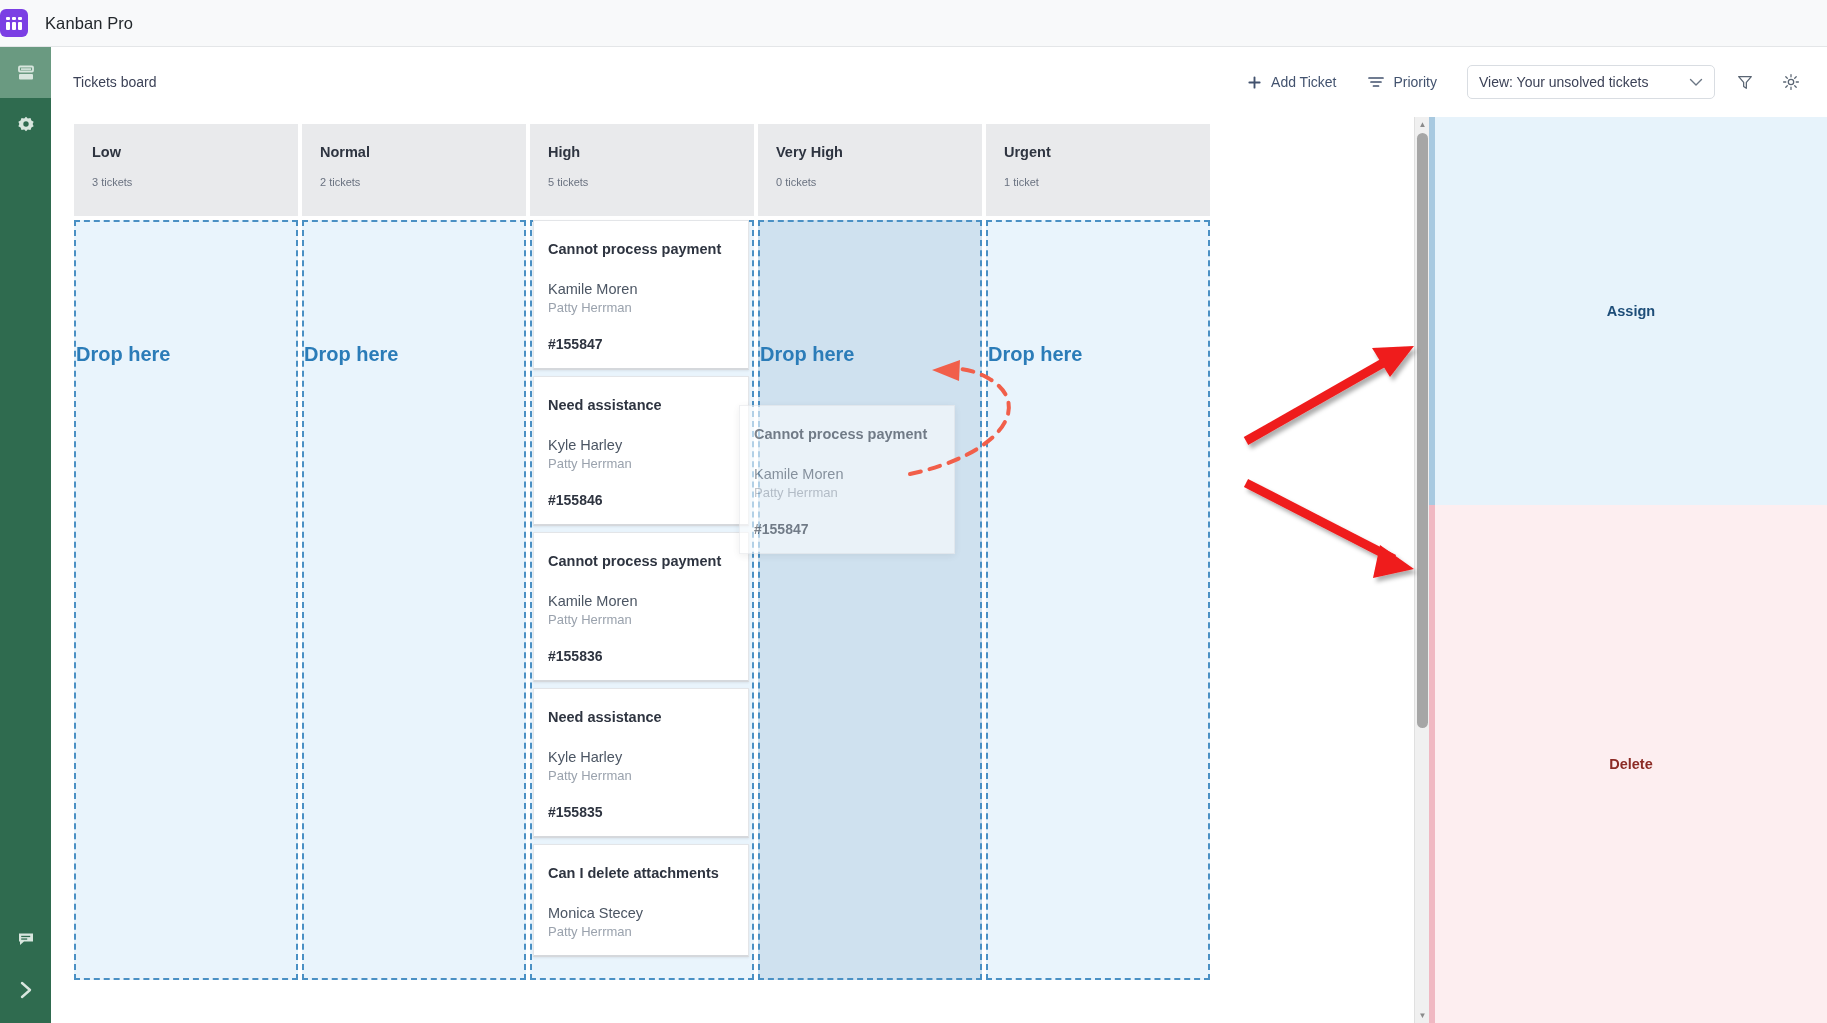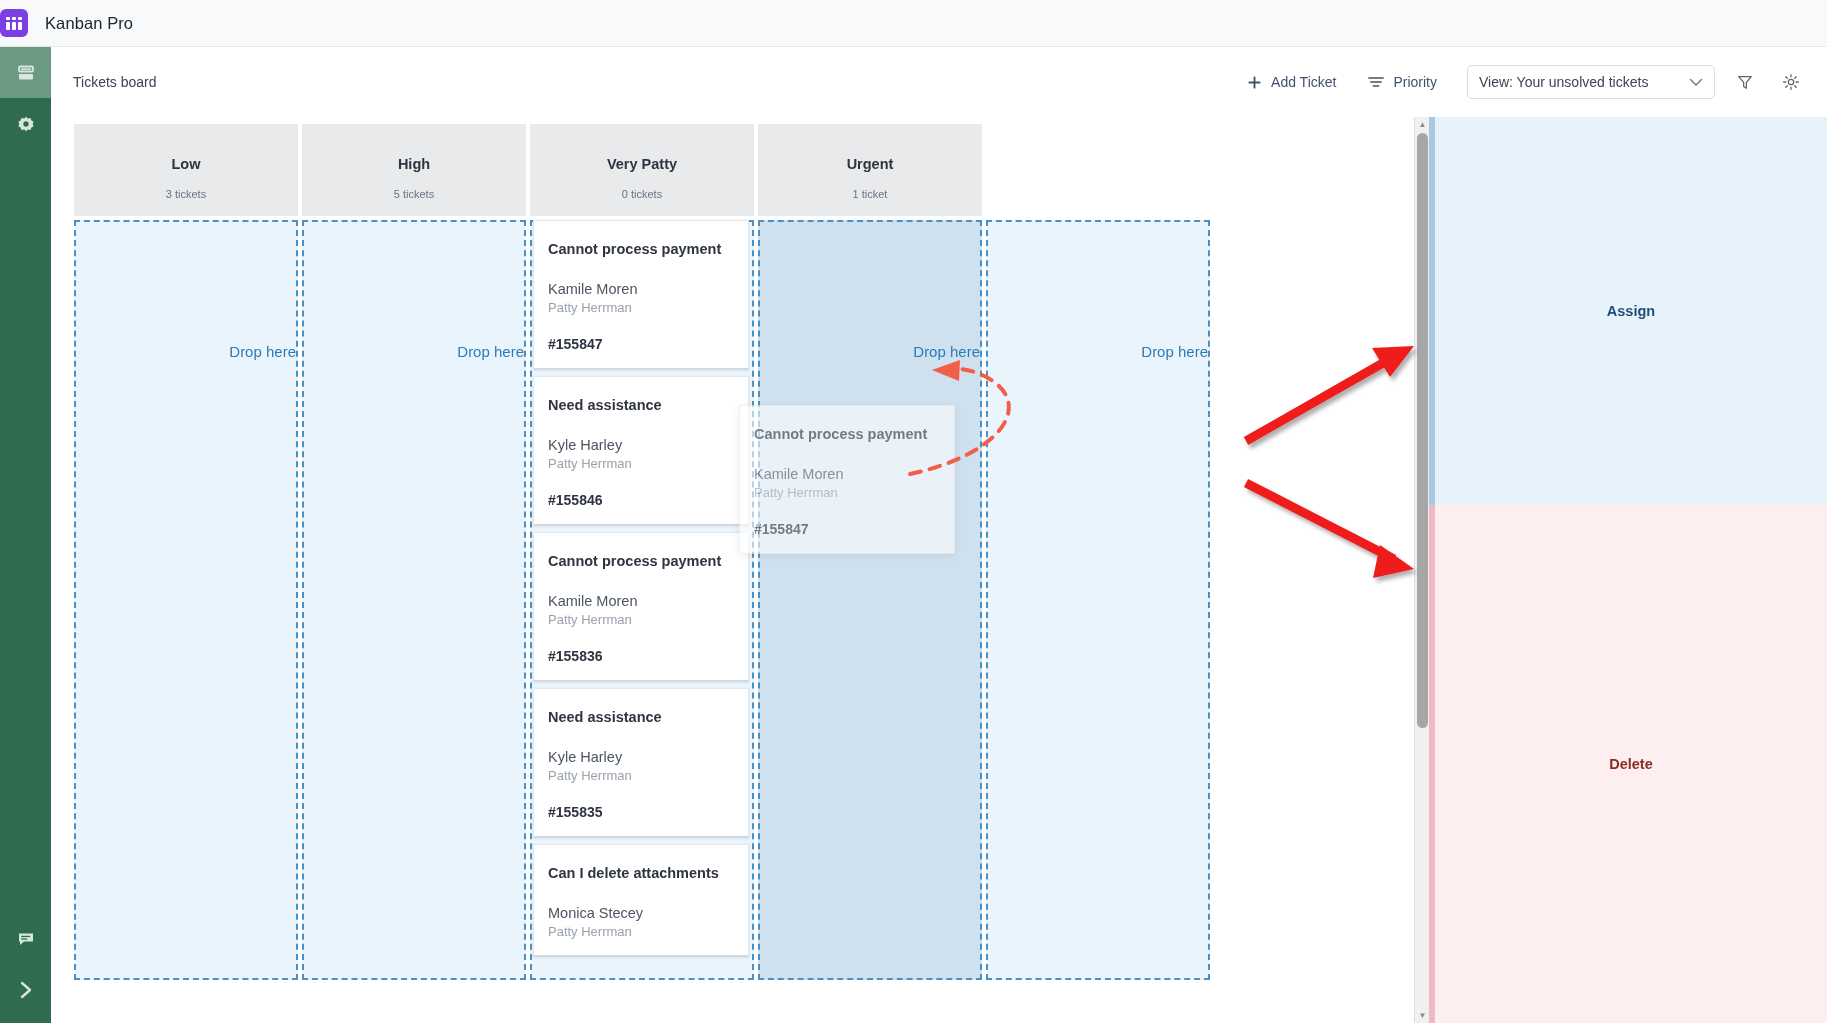--- a/index.html
+++ b/index.html
@@ -68,34 +68,34 @@
     border-radius: 4px; background: none; border: none;
   }
 
   
   .board {
     position: absolute; left: 51px; top: 117px; width: 1374px; height: 906px;
     background: #ffffff; overflow: hidden;
   }
   .col-head-row { position: absolute; left: 23px; top: 7px; display: flex; gap: 4px; }
   .col-head {
-    width: 224px; height: 92px; background: #e9eaec; padding: 32px 18px 0 18px; text-align: center;
+    width: 224px; height: 92px; background: #e9eaec; padding: 20px 18px 0 18px;
   }
   .col-head .name { font-size: 14.5px; font-weight: bold; color: #2e3440; }
   .col-head .count { margin-top: 16px; font-size: 11px; color: #6a7280; }
 
   .dropzone-row { position: absolute; left: 23px; top: 103px; display: flex; gap: 4px; }
   .dropzone {
     width: 224px; height: 760px; border: 2px dashed #4a90c4;
     background: #e9f4fc; position: relative;
   }
   .dropzone.active { background: #cfe1ef; }
   .dropzone .dz-label {
-    position: absolute; left: 0; right: 0; top: 121px; text-align: right;
-    font-size: 15px; color: #2b7cb8;
+    position: absolute; left: 0; right: 0; top: 121px; text-align: left;
+    font-size: 20px; color: #2b7cb8; font-weight: bold;
   }
 
   
   .card-stack {
     position: absolute; left: 482px; top: 103px; width: 216px;
   }
   .tcard {
     width: 216px; background: #ffffff;
     border: 1px solid #e3e5e8; border-bottom: 2px solid #d5d8dc;
     padding: 20px 14px 16px 14px; margin-bottom: 6px;
@@ -250,25 +250,29 @@
   </div>
 
   <div class="board">
 
     <div class="col-head-row">
       <div class="col-head">
         <div class="name">Low</div>
         <div class="count">3 tickets</div>
       </div>
       <div class="col-head">
+        <div class="name">Normal</div>
+        <div class="count">2 tickets</div>
+      </div>
+      <div class="col-head">
         <div class="name">High</div>
         <div class="count">5 tickets</div>
       </div>
       <div class="col-head">
-        <div class="name">Very Patty</div>
+        <div class="name">Very High</div>
         <div class="count">0 tickets</div>
       </div>
       <div class="col-head">
         <div class="name">Urgent</div>
         <div class="count">1 ticket</div>
       </div>
     </div>
 
     <div class="dropzone-row">
       <div class="dropzone">

